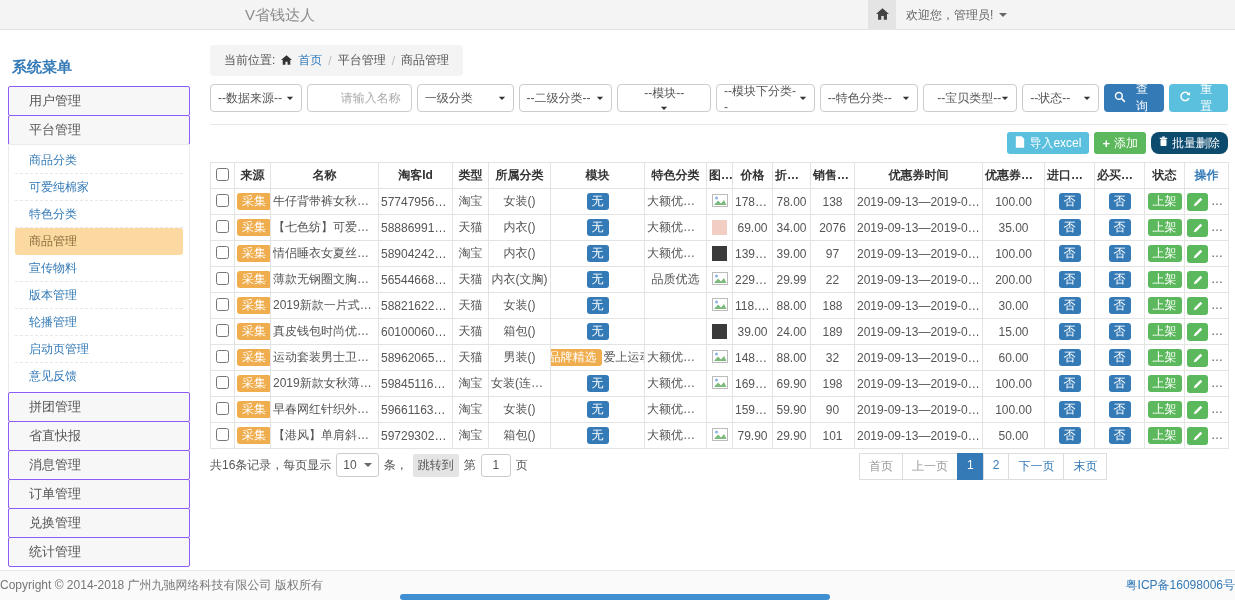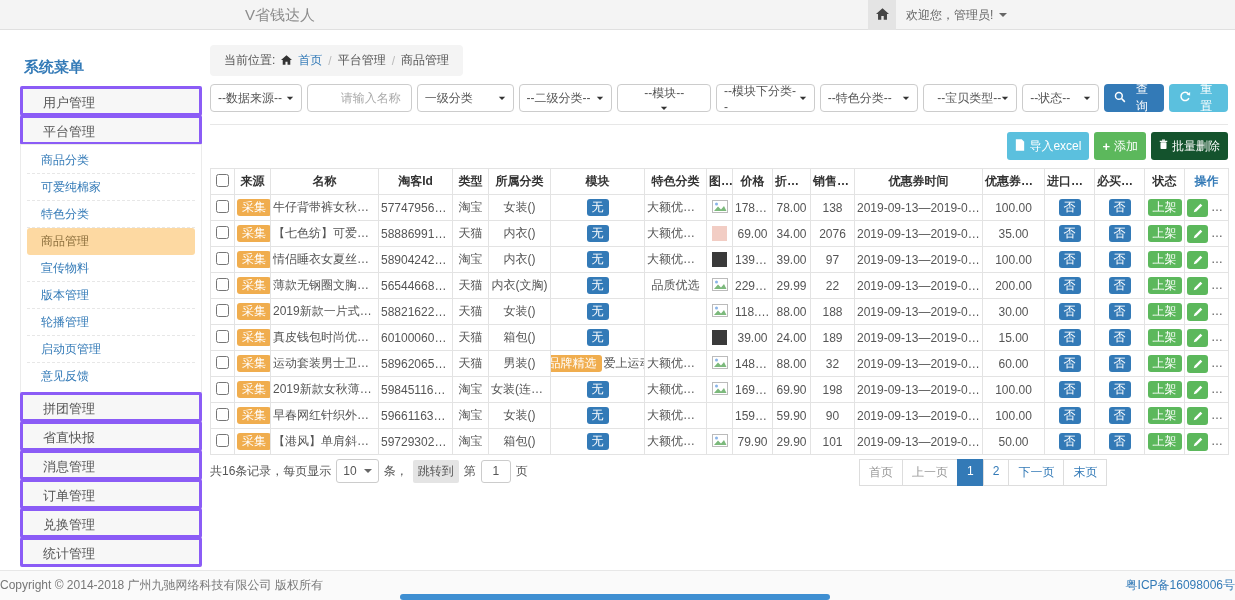--- a/index.html
+++ b/index.html
@@ -7,23 +7,23 @@
   body { font-family:"Liberation Sans","DejaVu Sans",sans-serif; background:#fff; position:relative; color:#555; }
 
   
   .top-header { position:absolute; left:0; top:0; width:1235px; height:30px; background:#f4f4f4; border-bottom:1px solid #e0e0e0; }
   .brand { position:absolute; left:245px; top:0; line-height:30px; font-size:15px; color:#8c8c8c; }
   .header-home { position:absolute; left:868px; top:0; width:28px; height:30px; background:#e4e4e4; display:flex; align-items:center; justify-content:center; cursor:pointer; }
   .welcome { position:absolute; left:906px; top:0; height:30px; display:flex; align-items:center; gap:6px; font-size:12px; color:#666; cursor:pointer;justify-content:flex-end; }
   .caret-down { display:inline-block; width:0; height:0; border:4px solid transparent; border-top-color:#666; margin-top:4px; }
 
   
-  .sidebar { position:absolute; left:20px; top:50px; width:182px; height:520px; overflow:hidden; }
+  .sidebar { position:absolute; left:8px; top:50px; width:182px; height:520px; overflow:hidden; }
   .side-title { color:#337ab7; font-weight:bold; font-size:15px; padding:8px 4px 10px 4px; }
-  .side-item { height:30px; line-height:28px; background:#f7f7f7; border:3px solid #8b5cf6; border-radius:2px; margin-top:-1px; padding-left:20px; font-size:13px; color:#555; cursor:pointer; }
+  .side-item { height:30px; line-height:28px; background:#f7f7f7; border:1px solid #8b5cf6; border-radius:2px; margin-top:-1px; padding-left:20px; font-size:13px; color:#555; cursor:pointer; }
   .side-sub { background:#fff; border:1px solid #ebebeb; margin-top:-1px; padding:2px 6px; }
   .side-subitem { height:27px; line-height:26px; padding-left:14px; font-size:12px; color:#337ab7; border-bottom:1px dashed #e7e7e7; cursor:pointer; }
   .side-subitem:last-child { border-bottom:none; }
   .side-subitem.active { background:#fdd9a2; border-radius:3px; border-bottom-color:transparent; color:#8a6d3b; }
 
   
   .main { position:absolute; left:210px; top:45px; width:1018px; }
   .breadcrumb { display:inline-flex; align-items:center; gap:6px; background:#f4f4f4; border-radius:4px; padding:7px 14px; font-size:12px; color:#555; }
   .breadcrumb a { color:#337ab7; text-decoration:none; cursor:pointer; }
   .crumb-sep { color:#bbb; }
@@ -32,24 +32,24 @@
   .sel { height:28px; border:1px solid #ccc; border-radius:4px; background:#fff; display:flex; align-items:center; justify-content:space-between; padding:0 7px; font-size:12px; color:#555; cursor:pointer; }
   .sel .caret-down { border-top-color:#333; transform:scale(.8); }
   .txt-input { height:28px; border:1px solid #ccc; border-radius:4px; padding:0 8px; font-size:12px; color:#555; font-family:inherit; }
   .txt-input::placeholder { color:#aaa; }
   .btn { border:none; border-radius:4px; color:#fff; font-size:12px; font-family:inherit; display:inline-flex; align-items:center; gap:4px; cursor:pointer; }
   .btn-search { background:#337ab7; height:28px; padding:0 10px; }
   .btn-reset { background:#5bc0de; height:28px; padding:0 10px; }
 
   .sep-line { margin-top:12px; border-top:1px solid #e7e7e7; }
   .actions { display:flex; justify-content:flex-end; gap:5px; padding:7px 0 8px 0; }
-  .btn-sm { height:28px; padding:0 8px; border-radius:3px; }
+  .btn-sm { height:22px; padding:0 8px; border-radius:3px; }
   .btn-import { background:#5bc0de; }
   .btn-add { background:#5cb85c; }
-  .btn-batch-del { background:#14532d; }
+  .btn-batch-del { background:#0c4a6e;border-radius:8px; }
   .plus-glyph { font-weight:bold; font-size:13px; line-height:1; }
 
   table.goods { width:100%; border-collapse:collapse; font-size:12px; color:#555; table-layout:fixed; }
   .goods th, .goods td { border:1px solid #e3e3e3; text-align:center; padding:3px 2px; height:26px; overflow:hidden; white-space:nowrap; text-overflow:ellipsis; }
   .goods th { color:#333; font-weight:bold; background:#fff; }
   .goods th.ops-h { color:#337ab7; }
   .badge { display:inline-block; padding:1px 5px; border-radius:3px; color:#fff; font-size:12px; line-height:15px; }
   .b-orange { background:#f0ad4e; }
   .b-blue { background:#337ab7; }
   .b-green { background:#5cb85c; }

